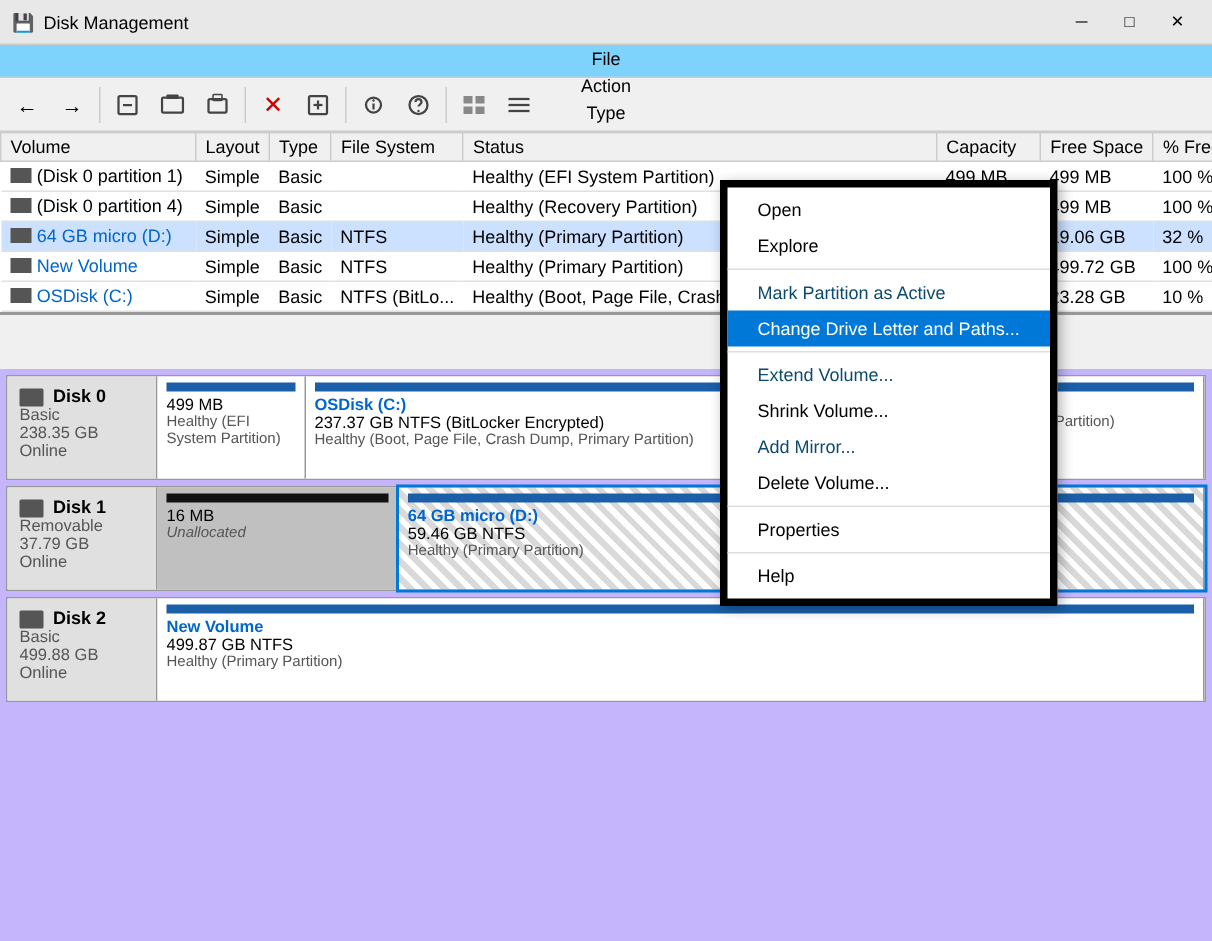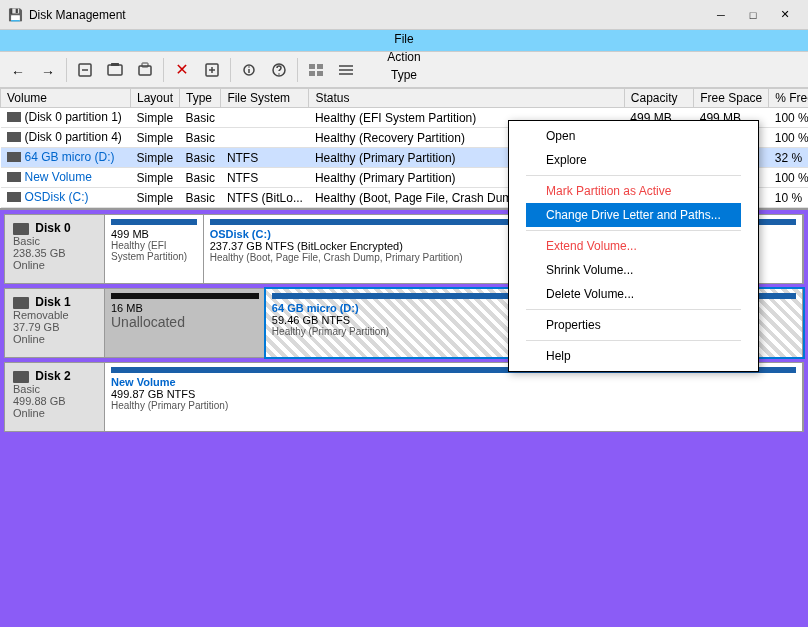--- a/index.html
+++ b/index.html
@@ -50,21 +50,21 @@
       gap: 2px;
     }
     .tb-btn {
       width: 28px; height: 28px; border: 1px solid transparent;
       background: transparent; cursor: pointer; display: flex; align-items: center; justify-content: center;
       font-size: 14px;
     }
     .tb-sep { width: 1px; height: 24px; background: #ccc; margin: 0 2px; }
 
     
-    .main-content { display: flex; flex-direction: column; height: calc(627px - 30px - 22px - 36px); }
+    .main-content { display: flex; flex-direction: column; height: calc(627px - 30px - 22px - 36px); gap: 36px; }
 
     
     .table-area {
       background: white;
       flex: 0 0 auto;
       border-bottom: 2px solid #999;
     }
     .disk-table {
       width: 100%;
       border-collapse: collapse;
@@ -83,21 +83,21 @@
       padding: 2px 6px;
       font-size: 12px;
       white-space: nowrap;
     }
     .disk-table tr.selected td { background: #cce0ff; }
     .blue-text { color: #0066cc; }
 
     
     .graphical-area {
       flex: 1;
-      background: #8b5cf6;
+      background: #c4b5fd;
       overflow-y: auto;
       padding: 4px;
       display: flex;
       flex-direction: column;
       gap: 4px;
       position: relative;
     }
 
     .disk-row {
       display: flex;
@@ -130,35 +130,34 @@
       overflow: hidden;
       position: relative;
     }
 
     
     .context-menu {
       position: absolute;
       top: 120px;
       left: 480px;
       background: white;
-      border: 1px solid #000000;
+      border: 5px solid #000000;
       box-shadow: 2px 2px 8px rgba(0,0,0,0.3);
       z-index: 100;
       min-width: 200px;
-      padding: 3px 17px;
-      margin-left: 28px;
+      padding: 3px 0;
     }
     .ctx-item {
       padding: 5px 20px;
       font-size: 12px;
       cursor: pointer;
       white-space: nowrap;
     }
     .ctx-item.highlighted { background: #0078d7; color: white; }
-    .ctx-item.disabled { color: #ef4444; cursor: default; }
+    .ctx-item.disabled { color: #0c4a6e; cursor: default; }
     .ctx-sep { height: 1px; background: #ddd; margin: 3px 0; }
   </style>
 </head>
 <body>
 
 <div class="title-bar">
   <div class="title-bar-left">
     <span>💾</span>
     <span class="title-text">Disk Management</span>
   </div>
@@ -377,21 +376,21 @@
       </div>
       <div class="disk-label-sub">Removable</div>
       <div class="disk-label-sub">37.79 GB</div>
       <div class="disk-label-status">Online</div>
     </div>
     <div class="disk-partitions">
       <div class="partition" style="flex:22;background:#c0c0c0;">
           <div style="height:6px;background:#111;margin-bottom:3px;"></div>
           <div style="color:#555;font-size:11px;"></div>
           <div style="font-size:11px;">16 MB</div>
-          <div style="font-size:14px;color:#555;">Unallocated</div>
+          <div style="font-size:10px;color:#555;font-style:italic;">Unallocated</div>
         </div>
           <div class="partition" style="flex:78;background-image: repeating-linear-gradient(45deg, transparent, transparent 4px, rgba(0,0,0,0.15) 4px, rgba(0,0,0,0.15) 8px); background-color: white;outline:2px solid #0078d7;">
           <div style="height:6px;background:#1a5fa8;margin-bottom:3px;"></div>
           <div style="color:#0066cc;font-weight:bold;font-size:11px;">64 GB micro (D:)</div>
           <div style="font-size:11px;">59.46 GB NTFS</div>
           <div style="font-size:10px;color:#555;">Healthy (Primary Partition)</div>
         </div>
     </div>
   </div>
       <div class="disk-row">
@@ -418,18 +417,19 @@
 
 <div class="context-menu" id="context-menu">
 <div class="ctx-item">Open</div>
     <div class="ctx-item">Explore</div>
     <div class="ctx-sep"></div>
     <div class="ctx-item disabled">Mark Partition as Active</div>
     <div class="ctx-item highlighted">Change Drive Letter and Paths...</div>
     <div class="ctx-sep"></div>
     <div class="ctx-item disabled">Extend Volume...</div>
     <div class="ctx-item">Shrink Volume...</div>
+    <div class="ctx-item disabled">Add Mirror...</div>
     <div class="ctx-item">Delete Volume...</div>
     <div class="ctx-sep"></div>
     <div class="ctx-item">Properties</div>
     <div class="ctx-sep"></div>
     <div class="ctx-item">Help</div>
   </div>
 
 </body></html>

